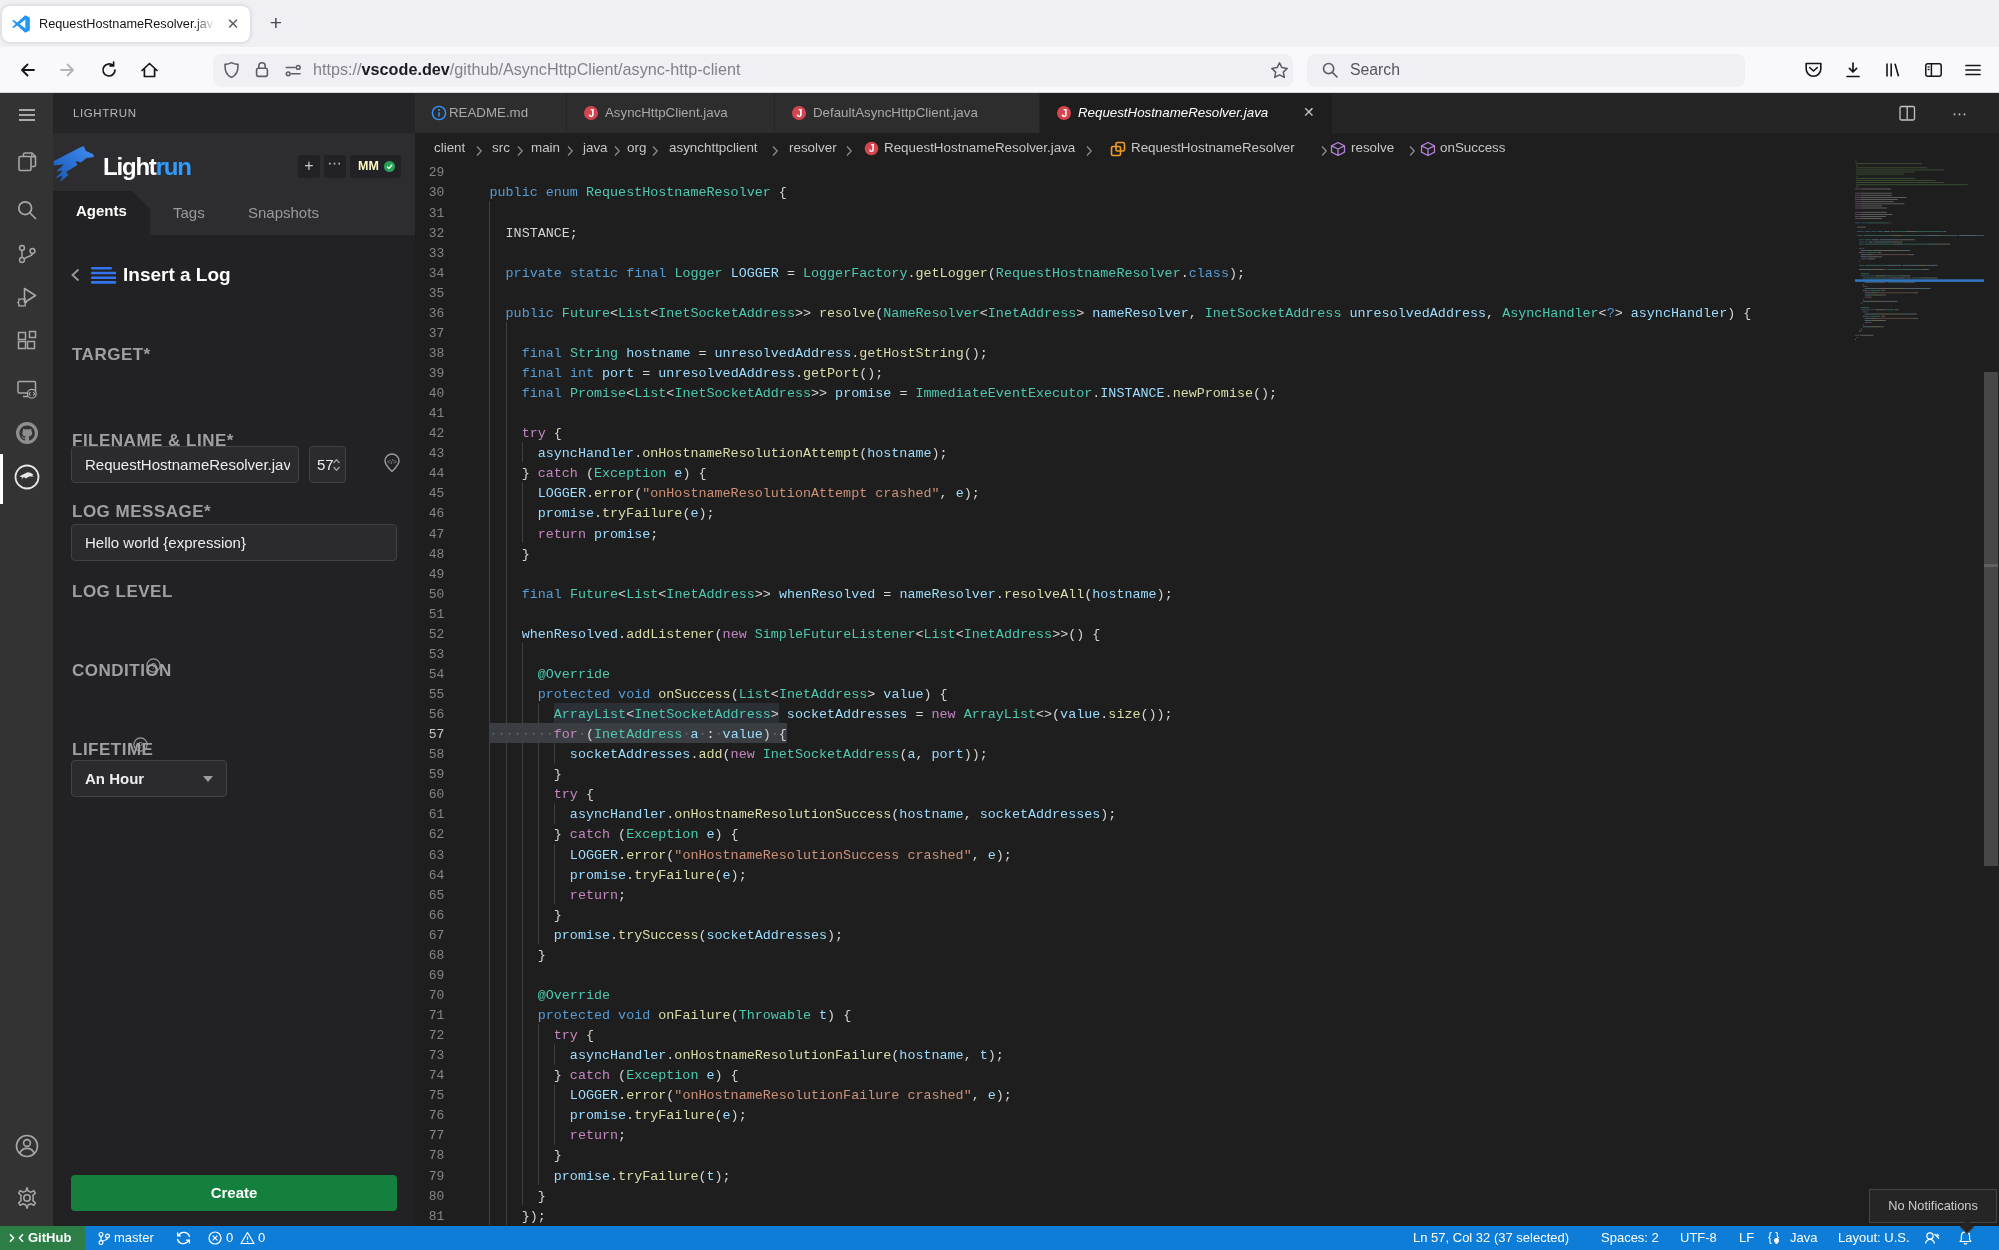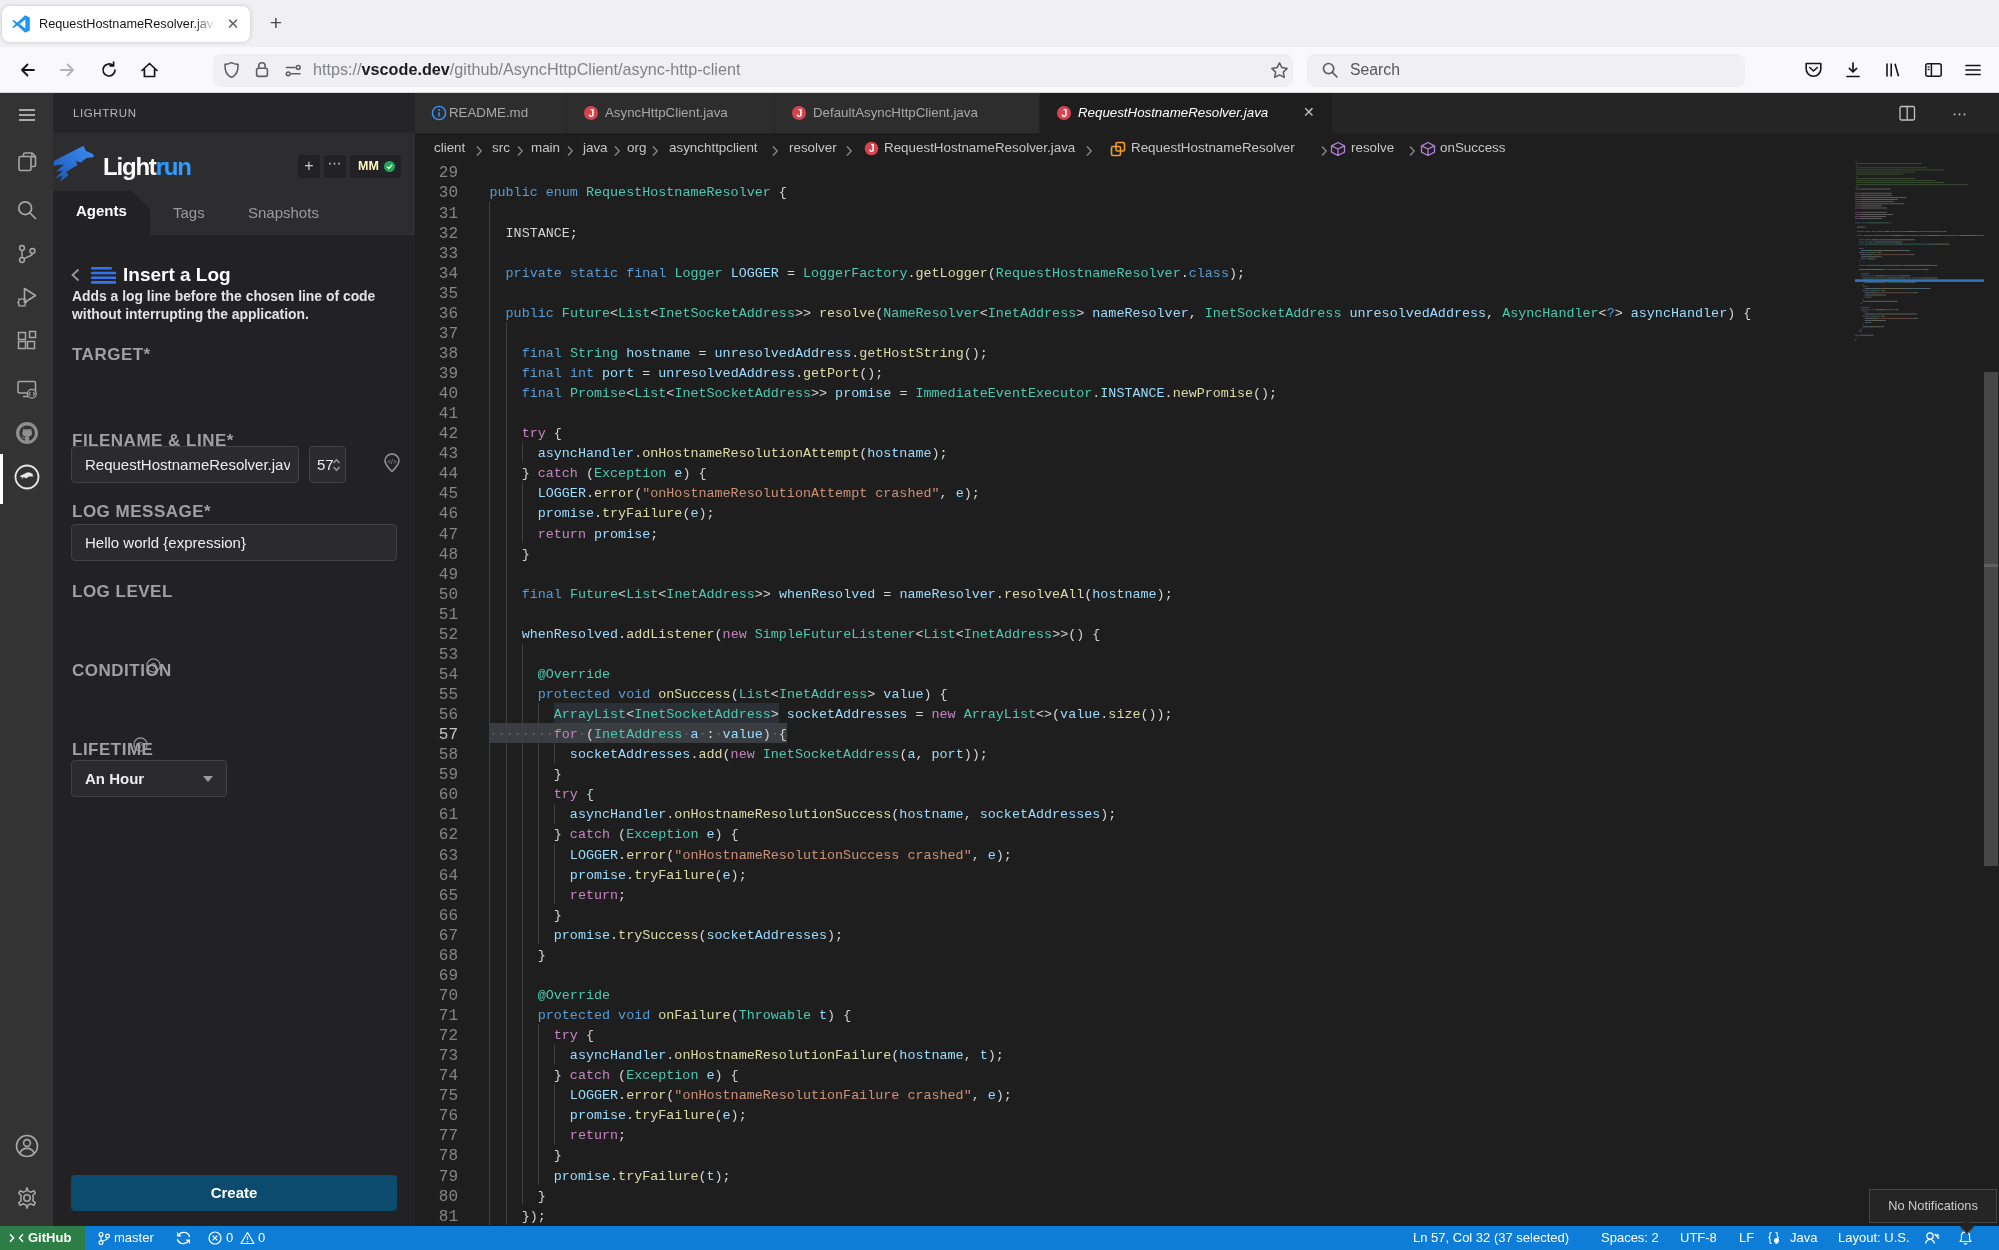--- a/index.html
+++ b/index.html
@@ -32,34 +32,34 @@
 .lrbtn{position:absolute;top:22px;height:23px;background:#222226;border-radius:3px;color:#c9c9c9}
 #lrtabs .tab{position:absolute;top:71px;font-size:15px;color:#9a9a9e}
 #agents{position:absolute;left:0px;top:58px;width:97px;height:44px;background:#222225;
  clip-path:polygon(0 0,79px 0,97px 18px,97px 44px,0 44px)}
 #agents span{position:absolute;left:23px;top:11px;font-size:15px;font-weight:700;color:#fff}
 #lrform{position:absolute;left:0;top:154px;width:362px;height:991px;background:#222225;font-family:"Liberation Sans",sans-serif}
 .flabel{position:absolute;left:19px;font-size:17px;font-weight:700;letter-spacing:.5px;color:#a0a0a4}
 .fbox{position:absolute;left:18px;width:326px;height:37px;background:#2b2b2e;border:1px solid #424246;border-radius:4px;color:#ededef;font-size:15px}
 .fbox .val{position:absolute;left:13px;top:9px;white-space:nowrap}
 .fbox .car{position:absolute;right:13px;top:15px;width:0;height:0;border-left:5.5px solid transparent;border-right:5.5px solid transparent;border-top:6px solid #9d9da1}
-#createbtn{position:absolute;left:18px;top:928px;width:326px;height:36px;background:#0c4a6e;border-radius:4px;
+#createbtn{position:absolute;left:18px;top:928px;width:326px;height:36px;background:#15803d;border-radius:4px;
  color:#fff;font-size:15px;font-weight:700;text-align:center;line-height:36px}
 
 #main{position:absolute;left:415px;top:0;width:1584px;height:1133px;background:#1e1e1e}
 #tabbar{position:absolute;left:0;top:0;width:1584px;height:40px;background:#252526}
 .etab{position:absolute;top:0;height:40px;background:#2d2d2d;border-right:1px solid #252526}
 .etab .lbl{position:absolute;left:34px;top:12px;font-size:13.3px;color:#a9a9ab;white-space:nowrap}
 .etab.active{background:#1e1e1e}
 .etab.active .lbl{color:#fff;font-style:italic}
 #crumbs{position:absolute;left:0;top:40px;width:1584px;height:30px;background:#1e1e1e;color:#c6c6c7}
 .cr{position:absolute;top:7px;font-size:13.4px;white-space:nowrap}
 
-#gutter{position:absolute;left:0;top:70.4px;width:43px;text-align:right;
- font-family:"Liberation Mono",monospace;font-size:16px;line-height:20.07px;color:#858585;white-space:pre}
+#gutter{position:absolute;left:0;top:70.4px;width:43px;text-align:center;
+ font-family:"Liberation Mono",monospace;font-size:13px;line-height:20.07px;color:#858585;white-space:pre}
 #code{position:absolute;left:74.5px;top:70.4px;font-family:"Liberation Mono",monospace;
  font-size:13.4px;line-height:20.07px;color:#d4d4d4;white-space:pre}
 #code .k{color:#569cd6}#code .c{color:#c586c0}#code .t{color:#4ec9b0}
 #code .f{color:#dcdcaa}#code .v{color:#9cdcfe}#code .s{color:#ce9178}
 #selrect{position:absolute;background:#3a3d41}
 #scrollbar{position:absolute;left:1569px;top:279px;width:14px;height:494px;background:#474747}
 
 #statusbar{position:absolute;left:0;top:1226px;width:1999px;height:24px;background:#0d7dd8;color:#fff;font-size:13px}
 #sbgit{position:absolute;left:0;top:0;width:85px;height:24px;background:#2d7d46}
 .sbit{position:absolute;top:4px;white-space:nowrap}
@@ -276,21 +276,20 @@
         <div class="abs" style="left:17px;top:21px;width:11px;height:14px"><svg width="11" height="14" viewBox="0 0 11 14" style="">
             <path d="M8.5 1.5 L2.5 7 L8.5 12.5" stroke="#9a9a9e" stroke-width="1.8" fill="none"></path>
           </svg></div>
         <div class="abs" style="left:37px;top:19px"><svg width="26" height="19" viewBox="0 0 26 19" style="">
             <rect x="1" y="1.0" width="21" height="2.6" rx="1" fill="#3574f0"></rect>
             <rect x="1" y="5.7" width="26" height="2.6" rx="1" fill="#3574f0"></rect>
             <rect x="1" y="10.4" width="26" height="2.6" rx="1" fill="#3574f0"></rect>
             <rect x="1" y="15.100000000000001" width="26" height="2.6" rx="1" fill="#3574f0"></rect>
           </svg></div>
         <div class="abs" style="left:70px;top:17px;font-size:19px;font-weight:700;color:#fff">Insert a Log</div>
-        <div class="abs" style="left:19px;top:41px;font-size:13.9px;font-weight:700;color:#e3e3e3;line-height:17.5px">Adds a log line before the chosen line of code<br>without interrupting the application.</div>
         <div class="flabel" style="top:98px">TARGET*</div>
         <div class="flabel" style="top:184px">FILENAME &amp; LINE*</div>
         <div class="fbox" style="top:199px;width:228px">
           <span class="val" style="width:205px;overflow:hidden">RequestHostnameResolver.jav</span>
         </div>
         <div class="fbox" style="left:256px;top:199px;width:37px">
           <span class="val" style="left:7px">57</span>
           <svg width="9" height="14" viewBox="0 0 9 14" style="position:absolute;right:4px;top:11px">
             <path d="M1.5 5 L4.5 1.8 L7.5 5 M1.5 9 L4.5 12.2 L7.5 9" stroke="#9d9da1" stroke-width="1.4" fill="none"></path>
           </svg>

